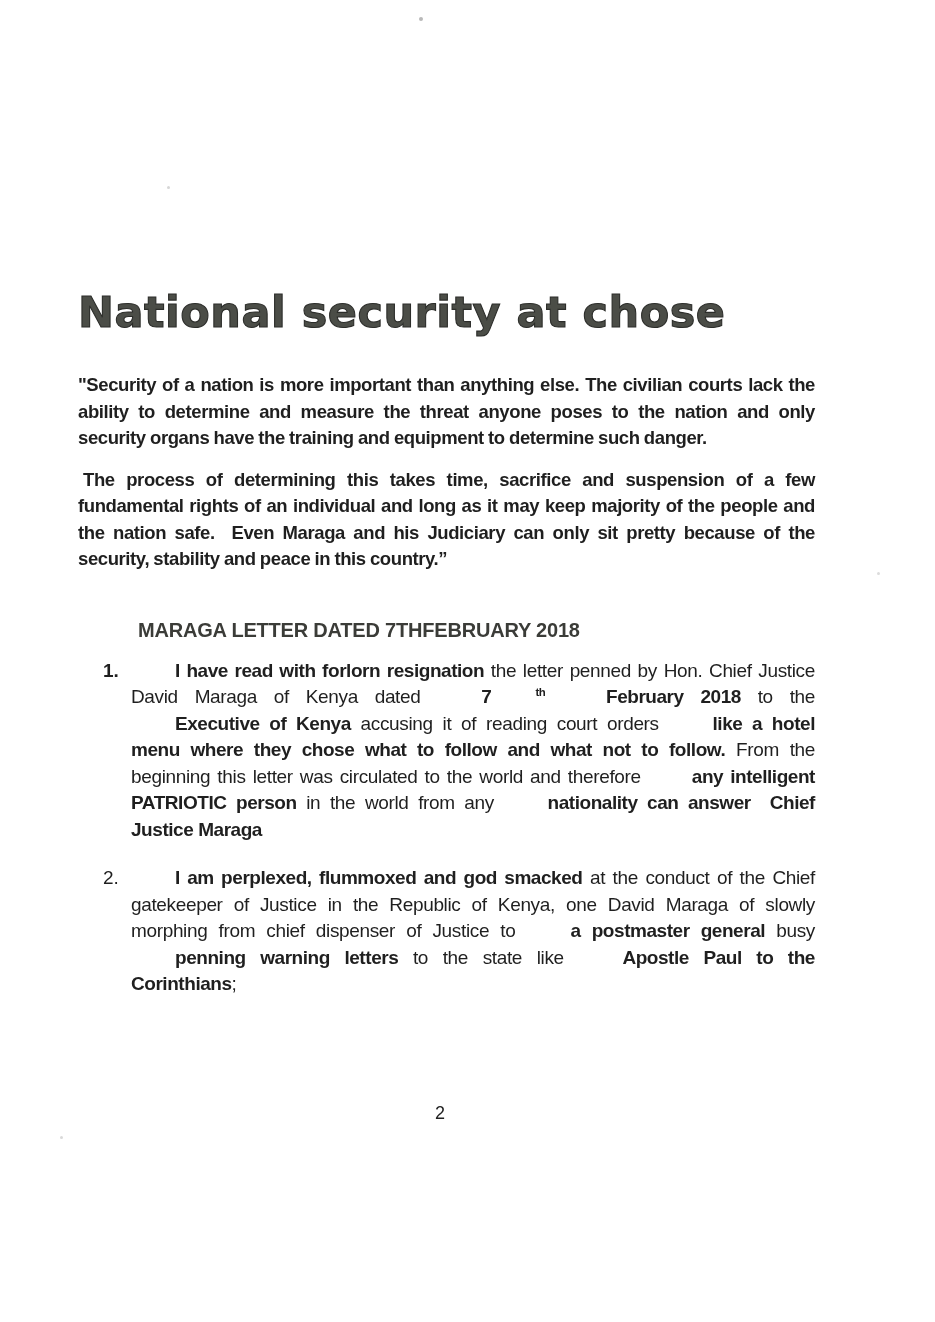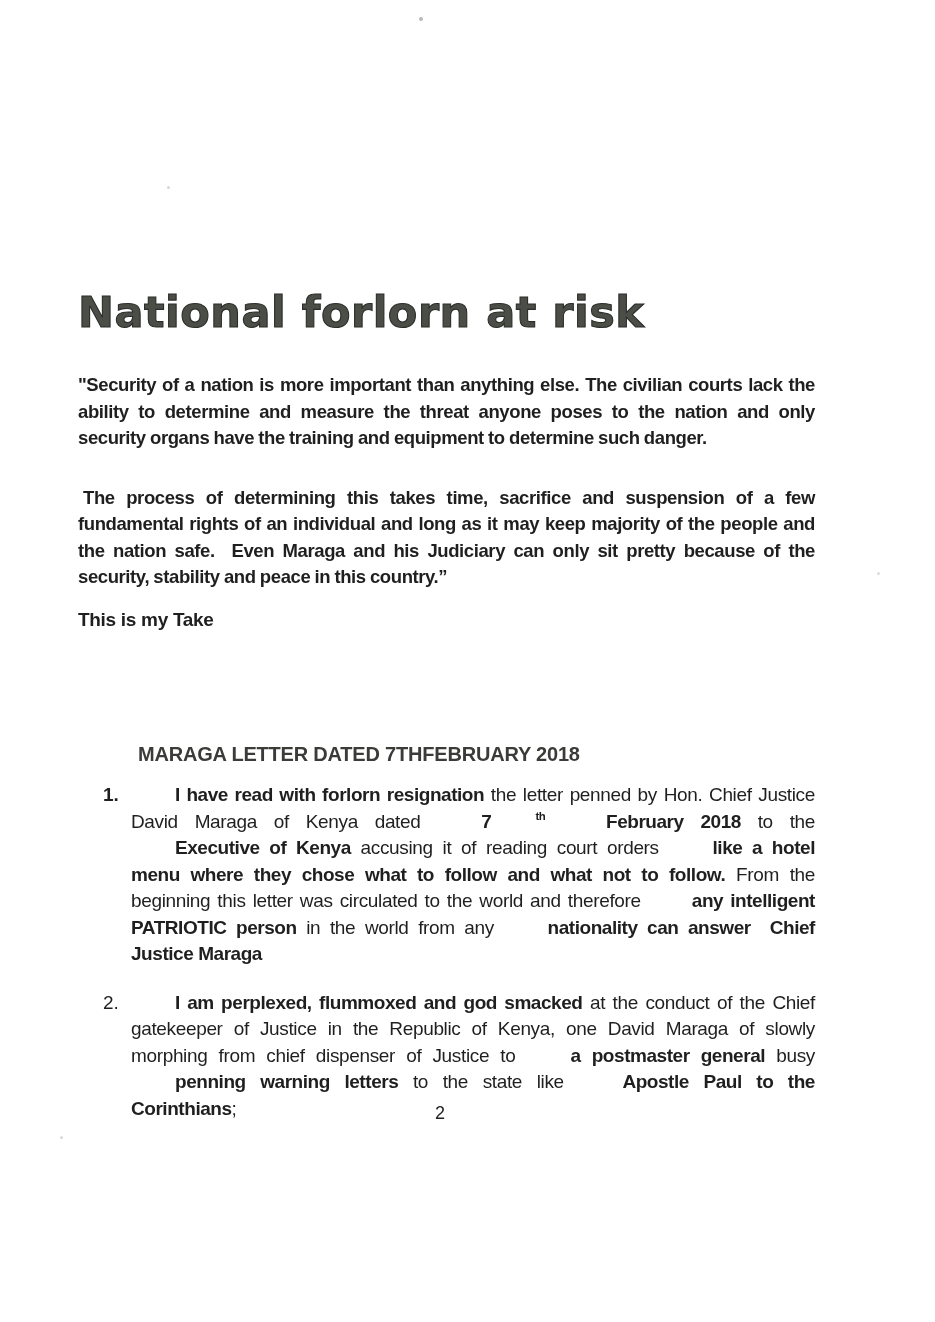--- a/index.html
+++ b/index.html
@@ -28,32 +28,32 @@
   .quote {
     margin: 0;
     font-weight: 700;
     font-size: 18.5px;
     line-height: 26.5px;
     text-align: justify;
     letter-spacing: -0.4px;
     word-spacing: -0.5px;
   }
   .quote.p1 { margin-top: 36px; }
-  .quote.p2 { margin-top: 33px; text-indent: 5px; }
+  .quote.p2 { margin-top: 15px; text-indent: 5px; }
 
   .tagline {
     margin: 16px 0 0 0;
     font-weight: 700;
     font-size: 19px;
     line-height: 26.5px;
     letter-spacing: -0.3px;
   }
 
   .section-heading {
-    margin: 108px 0 0 60px;
+    margin: 44px 0 0 60px;
     font-weight: 700;
     font-size: 20px;
     line-height: 27px;
     letter-spacing: -0.2px;
     color: #3b3c38;
   }
 
   .items { margin-top: 14px; }
   .item { display: flex; }
   .item + .item { margin-top: 22px; }
@@ -94,26 +94,25 @@
 </head>
 <body>
 
 <div class="page">
   <span class="speck s1"></span>
   <span class="speck s2"></span>
   <span class="speck s3"></span>
   <span class="speck s4"></span>
 
   <div class="content">
-    <h1 class="title">National forlorn at risk</h1>
+    <h1 class="title">National security at chose</h1>
 
     <p class="quote p1">"Security of a nation is more important than anything else. The civilian courts lack the ability to determine and measure the threat anyone poses to the nation and only security organs have the training and equipment to determine such danger.</p>
     <p class="quote p2">The process of determining this takes time, sacrifice and suspension of a few fundamental rights of an individual and long as it may keep majority of the people and the nation safe.&nbsp; Even Maraga and his Judiciary can only sit pretty because of the security, stability and peace in this country.”</p>
 
-    <p class="tagline">This is my Take</p>
 
     <h2 class="section-heading">MARAGA LETTER DATED 7THFEBRUARY 2018</h2>
 
     <div class="items">
       <div class="item">
         <span class="num b">1.</span>
         <span class="itext"><span class="b">I have read with forlorn resignation</span><span> the letter penned by Hon. Chief Justice David Maraga of Kenya dated </span><span class="b">7</span><sup class="b">th</sup><span class="b"> February 2018</span><span> to the </span><span class="b">Executive of Kenya</span><span> accusing it of reading court orders </span><span class="b">like a hotel menu where they chose what to follow and what not to follow.</span><span> From the beginning this letter was circulated to the world and therefore </span><span class="b">any intelligent PATRIOTIC person</span><span> in the world from any </span><span class="b">nationality can answer &nbsp;Chief Justice Maraga</span></span>
       </div>
       <div class="item">
         <span class="num">2.</span>

